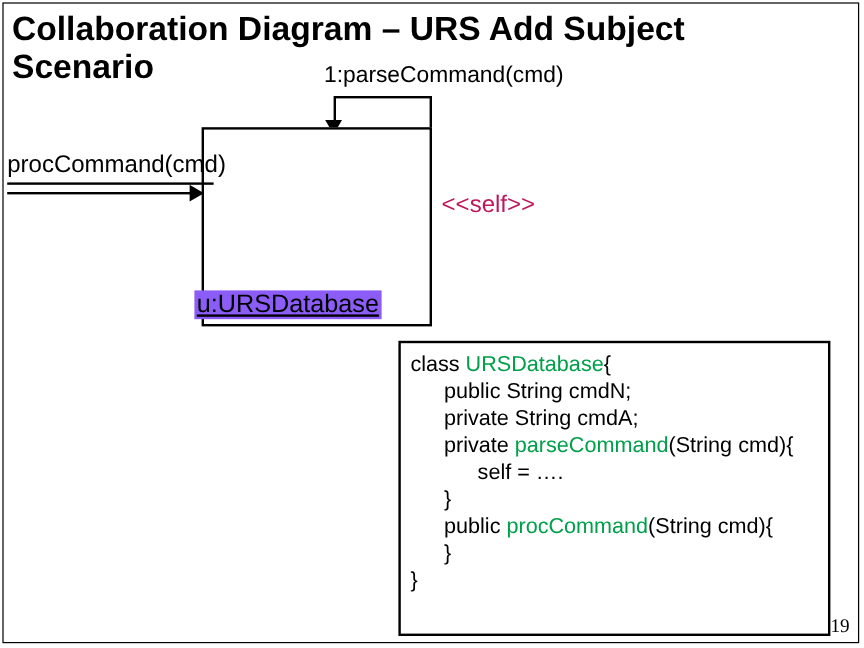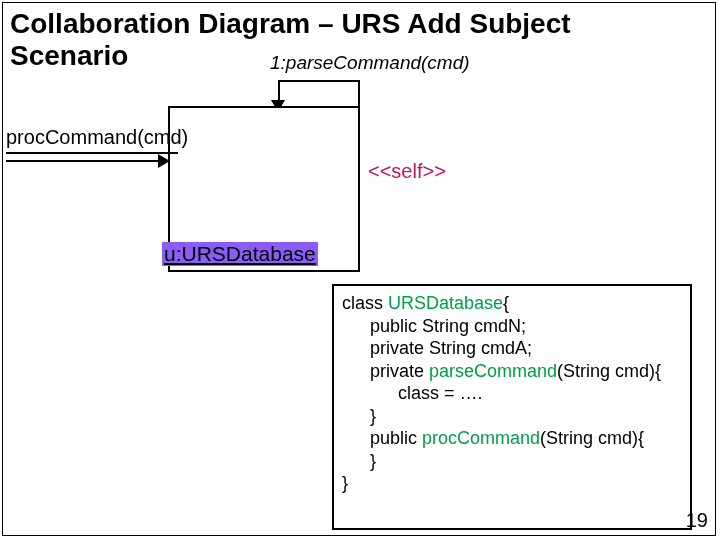--- a/index.html
+++ b/index.html
@@ -25,21 +25,20 @@
     left: 10px; top: 8px;
     width: 600px;
     font-weight: bold;
     font-size: 28px;
     line-height: 1.15;
   }
   .msg1 {
     position: absolute;
     left: 270px; top: 52px;
     font-size: 19px;
-    font-style: italic;
   }
   .self-label {
     position: absolute;
     left: 368px; top: 116px;
     font-size: 20px;
     color: #be185d;
     margin-top: 44px;
   }
   .proc-label {
     position: absolute;
@@ -108,21 +107,22 @@
     line-height: 1.25;
     font-family: Arial, Helvetica, sans-serif;
     background: #fff;
   }
   .kw-green { color: #00a04a; }
   .ind1 { padding-left: 28px; display:block; }
   .ind2 { padding-left: 56px; display:block; }
   .page-num {
     position: absolute;
     right: 12px; bottom: 8px;
-    font-size: 20px;
+    font-size: 16px;
+    font-family: Liberation Serif, serif;
   }
 </style>
 </head>
 <body>
 
 <div class="slide-border"></div>
 
 <div class="title">Collaboration Diagram – URS Add Subject Scenario</div>
 
 <div class="msg1">1:parseCommand(cmd)</div>
@@ -141,20 +141,20 @@
 <div class="arrow-in-line"></div>
 <div class="arrow-in-head"></div>
 
 <div class="obj-name">u:URSDatabase</div>
 
 <div class="class-box">
   <span><span>class </span><span class="kw-green">URSDatabase</span><span>{</span></span><br>
   <span class="ind1">public String cmdN;</span>
   <span class="ind1">private String cmdA;</span>
   <span class="ind1"><span>private </span><span class="kw-green">parseCommand</span><span>(String cmd){</span></span>
-  <span class="ind2">class = ….</span>
+  <span class="ind2">self = ….</span>
   <span class="ind1">}</span>
   <span class="ind1"><span>public </span><span class="kw-green">procCommand</span><span>(String cmd){</span></span>
   <span class="ind1">}</span>
   <span>}</span>
 </div>
 
 <div class="page-num">19</div>
 
 </body></html>

